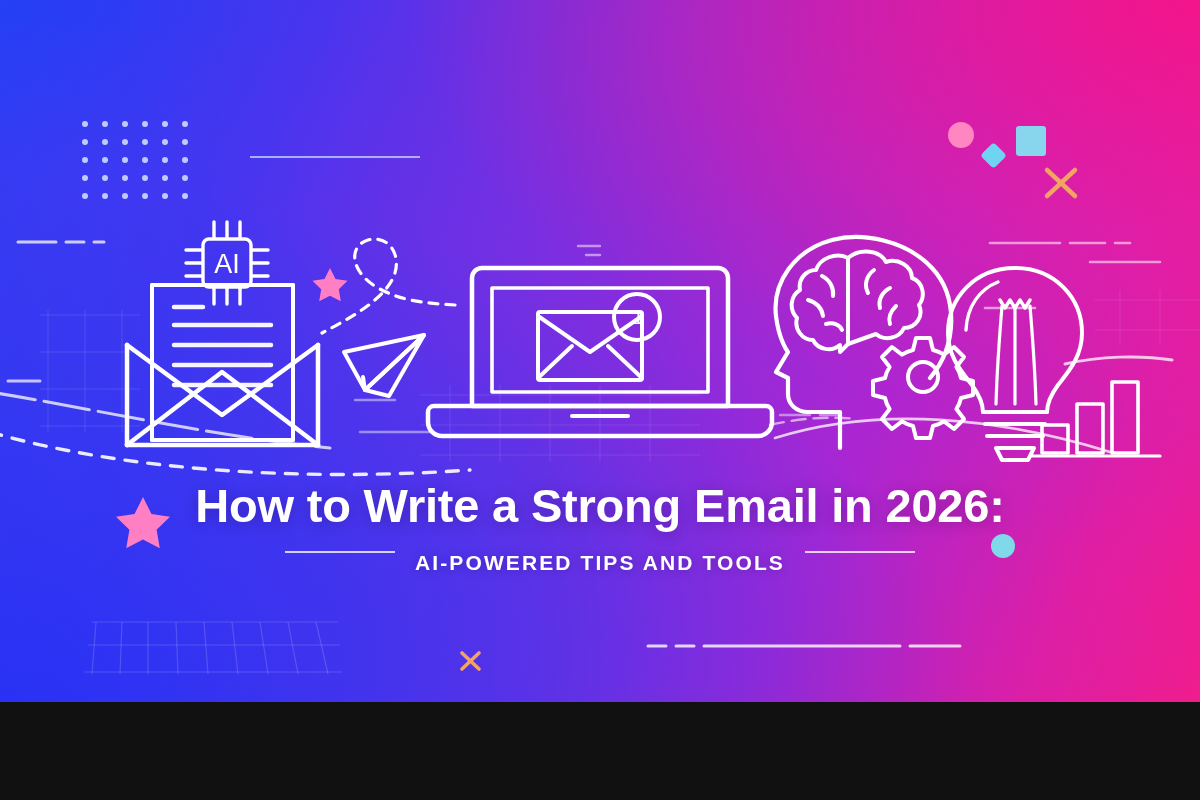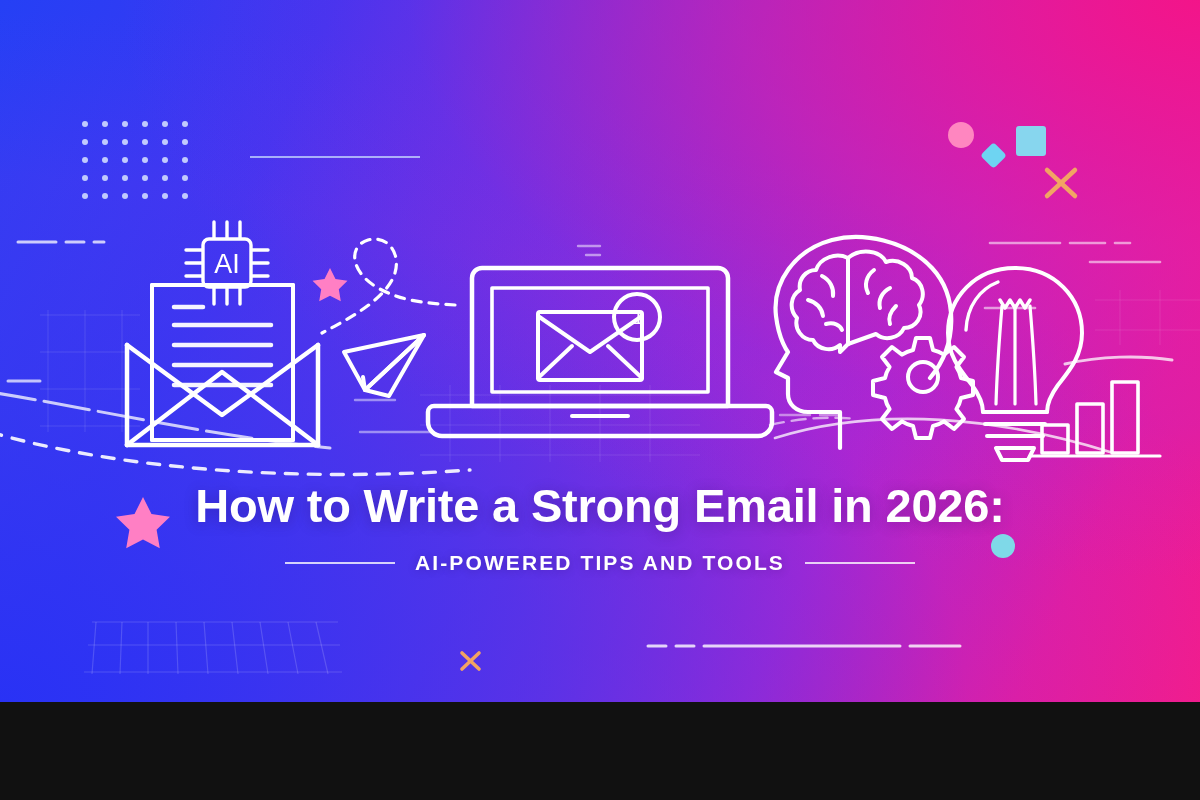--- a/index.html
+++ b/index.html
@@ -59,21 +59,20 @@
     color: #ffffff;
     font-size: 47px;
     font-weight: bold;
     letter-spacing: -0.2px;
     line-height: 1.1;
     text-shadow: 0 2px 14px rgba(40,10,80,0.30);
   }
   #subtitle-row {
     margin-top: 19px;
     display: flex;
-    align-items: center;
     justify-content: center;
     gap: 20px;
   }
   .sub-rule {
     display: block;
     width: 110px;
     height: 2px;
     background: rgba(255,255,255,0.78);
   }
   #subtitle {

